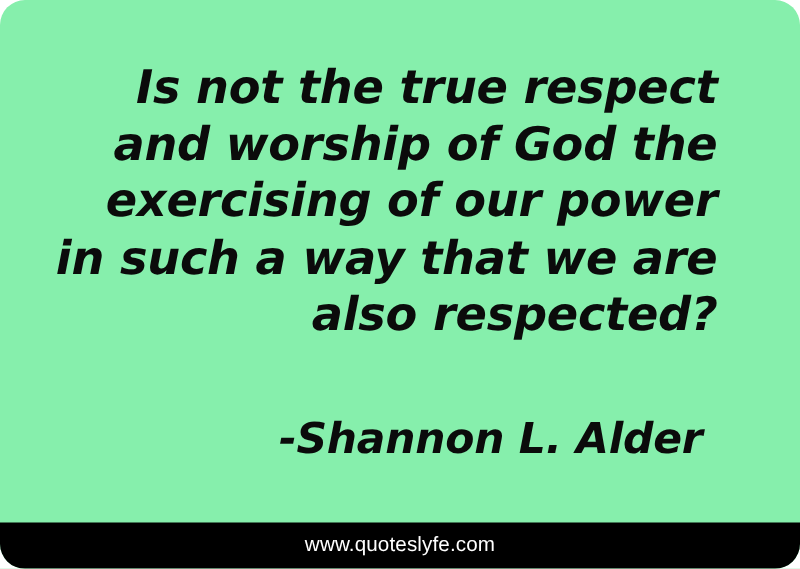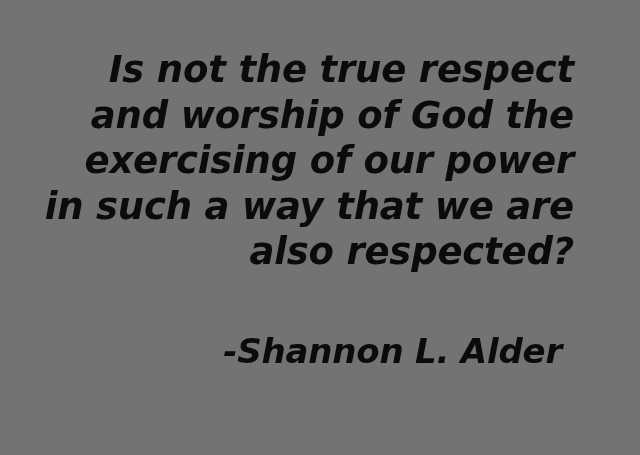--- a/index.html
+++ b/index.html
@@ -9,23 +9,24 @@
   body {
     width: 640px;
     height: 455px;
     overflow: hidden;
     font-family: "DejaVu Sans", sans-serif;
   }
   #quote-card {
     position: relative;
     width: 640px;
     height: 455px;
-    background: #737373;
+    background: #86efac;
     box-sizing: border-box;
     overflow: hidden;
+    border-radius: 20px;
   }
   #quote-body {
     position: absolute;
     left: 0;
     top: 0;
     width: 640px;
     height: 418px;
     box-sizing: border-box;
     padding: 0 66px 0 30px;
   }
@@ -80,14 +81,17 @@
 
   <div id="quote-body">
     <p id="quote-text">Is not the true respect
 and worship of God the
 exercising of our power
 in such a way that we are
 also respected?</p>
     <p id="quote-author">-Shannon L. Alder</p>
   </div>
 
+  <div id="site-footer">
+    <span id="footer-url">www.quoteslyfe.com</span>
+  </div>
 
 </div>
 
 </body></html>

